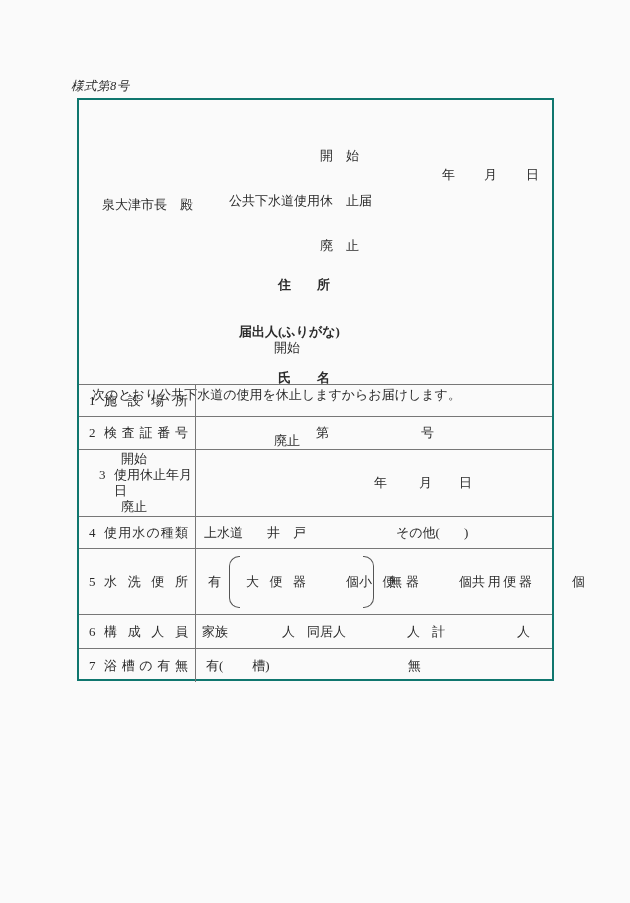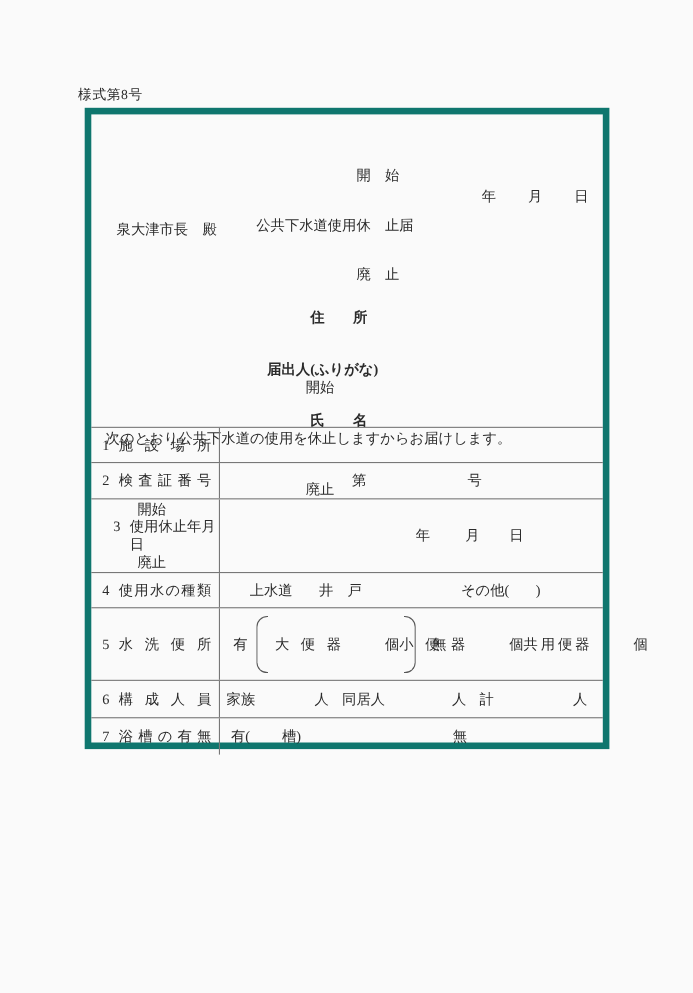--- a/index.html
+++ b/index.html
@@ -8,26 +8,26 @@
     background:#fafafa;
     font-family:"Liberation Serif","DejaVu Serif",serif;
     color:#2b2b2b;
     position:relative;
     font-size:13px;
     -webkit-font-smoothing:antialiased;
   }
   .page{position:absolute;inset:0;}
   .form-no{
     position:absolute;left:71px;top:78px;
-    font-size:12.5px;letter-spacing:.5px;
+    font-size:12.5px;letter-spacing:.5px;font-style:italic;
   }
   .outer-box{
     position:absolute;left:77px;top:98px;
     width:477px;height:583px;
-    border:6px solid #0f766e;
+    border:2px solid #0f766e;
     box-sizing:border-box;
   }
   .pre{white-space:pre;}
   .title-block{
     position:absolute;left:150px;top:18px;
     line-height:15px;font-size:13px;text-align:left;
   }
   .date-line{
     position:absolute;right:12px;top:66px;
     font-size:13px;letter-spacing:1px;
@@ -161,21 +161,21 @@
           <span class="tok" style="margin-left:27px">日</span>
         </div>
       </div>
 
       <div class="row" style="height:32px">
         <div class="cell-label">
           <span class="num">4</span>
           <span class="lbl">使用水の種類</span>
         </div>
         <div class="cell-value">
-          <span class="tok pre" style="margin-left:27px">上水道</span>
+          <span class="tok pre" style="margin-left:8px">上水道</span>
           <span class="tok pre" style="margin-left:24px">井　戸</span>
           <span class="tok pre" style="margin-left:90px">その他(</span>
           <span class="tok pre" style="margin-left:24px">)</span>
         </div>
       </div>
 
       <div class="row" style="height:66px">
         <div class="cell-label">
           <span class="num">5</span>
           <span class="lbl">水洗便所</span>

